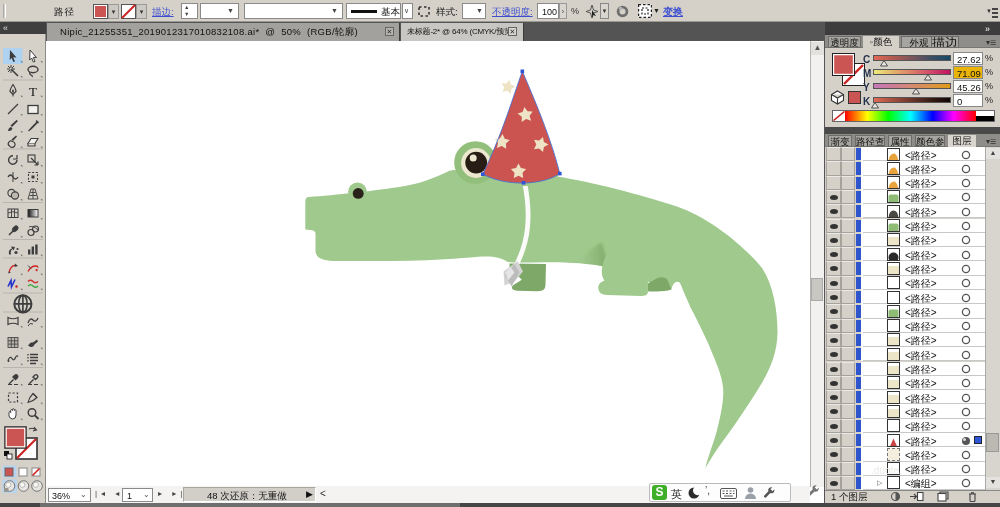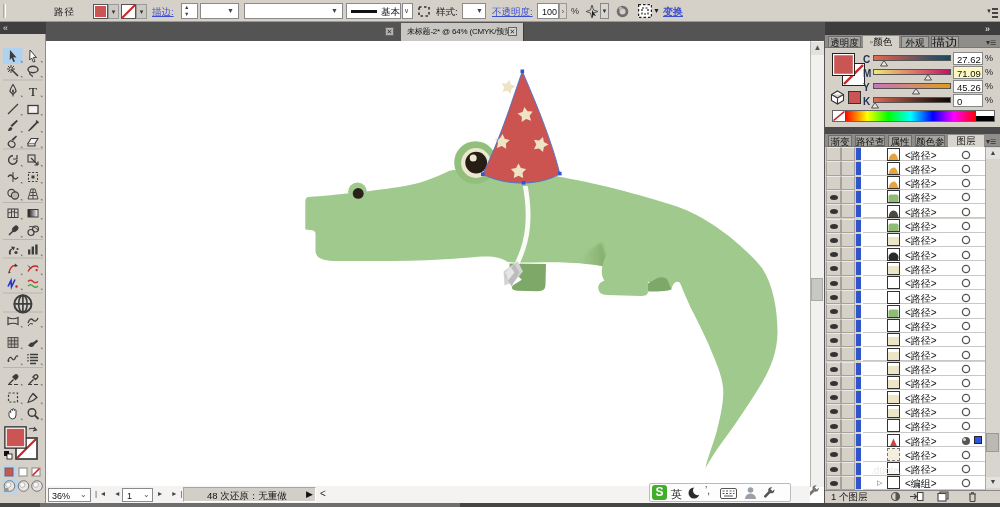--- a/index.html
+++ b/index.html
@@ -72,20 +72,21 @@
 <div class="abs" style="left:653px;top:7px;font-size:7px;color:#222;">▼</div>
 <div class="abs blue" style="left:663px;top:5px;font-size:10px;font-weight:bold;">变换</div>
 <div class="abs" style="left:986px;top:8px;font-size:6px;color:#333;">▼</div>
 <div class="abs" style="left:992px;top:8px;width:6px;height:2px;border-top:2px solid #444;"></div>
 <div class="abs" style="left:992px;top:12px;width:6px;height:2px;border-top:2px solid #444;"></div>
 <div class="abs" style="left:992px;top:16px;width:6px;height:2px;border-top:2px solid #444;"></div>
 
 <div class="abs" style="left:46px;top:22px;width:778px;height:19px;background:#545454;"></div>
 <div class="abs" style="left:0px;top:22px;width:46px;height:12px;background:#3f3f3f;color:#ddd;font-size:9px;padding-left:3px;line-height:13px;">«</div>
 <div class="abs" style="left:0;top:34px;width:46px;height:7px;background:#e4e1db;"></div>
+<div class="abs" style="left:47px;top:23px;width:353px;height:18px;background:#a2a19e;border-right:1px solid #3a3a3a;font-size:9.5px;color:#111;line-height:18px;padding-left:13px;white-space:nowrap;overflow:hidden;letter-spacing:0.3px;">Nipic_21255351_2019012317010832108.ai*&nbsp; @&nbsp; 50%&nbsp; (RGB/轮廓)</div>
 <div class="abs" style="left:385px;top:27px;width:9px;height:9px;border:1px solid #666;background:#b5b4b1;font-size:7px;line-height:8px;text-align:center;color:#333;">✕</div>
 <div class="abs" style="left:401px;top:23px;width:123px;height:18px;background:#c8c7c4;border-right:1px solid #3a3a3a;font-size:8px;letter-spacing:-0.2px;color:#111;line-height:18px;padding-left:6px;white-space:nowrap;overflow:hidden;">未标题-2* @ 64% (CMYK/预览)</div>
 <div class="abs" style="left:508px;top:27px;width:9px;height:9px;border:1px solid #666;background:#d5d4d1;font-size:7px;line-height:8px;text-align:center;color:#333;">✕</div>
 
 <div class="abs" style="left:0;top:34px;width:46px;height:469px;background:#d5d1c9;border-right:1px solid #8d8b85;"></div>
 <div id="tools" class="abs" style="left:0;top:34px;width:46px;height:469px;"><svg width="46" height="469" viewBox="0 34 46 469" xmlns="http://www.w3.org/2000/svg">
         <rect x="3" y="48" width="19.5" height="16" fill="#aed2ef"></rect>
         <line x1="3" y1="80" x2="43" y2="80" stroke="#b8b5ae" stroke-width="1"></line>
         <line x1="3" y1="149" x2="43" y2="149" stroke="#b8b5ae" stroke-width="1"></line>
         <line x1="3" y1="202.5" x2="43" y2="202.5" stroke="#b8b5ae" stroke-width="1"></line>
@@ -409,21 +410,21 @@
 
 <div class="abs" style="left:0;top:503px;width:1000px;height:4px;background:#454545;"></div>
 <div class="abs" style="left:40px;top:503px;width:420px;height:4px;background:#6e6e6e;"></div>
 
 <div id="rpanel" class="abs" style="left:824px;top:22px;width:176px;height:481px;background:#d5d1c9;border-left:1px solid #555;">
       <div style="position:absolute;left:0px;top:0px;width:176px;height:13px;background:#3d3d3d;"></div>
       <div style="position:absolute;left:160px;top:2px;width:14px;height:10px;color:#ccc;font-size:9px;font-weight:bold;">»</div>
       <div style="position:absolute;left:0px;top:13px;width:176px;height:13px;background:#8f8d89;border-bottom:1px solid #777;"></div>
       <div style="position:absolute;left:3px;top:14px;width:33px;height:12px;background:#a7a5a1;border:1px solid #6e6c68;font-size:9.5px;color:#111;text-align:center;line-height:12px;overflow:hidden;">透明度</div>
       <div style="position:absolute;left:38px;top:14px;width:36px;height:12px;background:#d5d1c9;font-size:9.5px;color:#111;text-align:center;line-height:12px;overflow:hidden;">◦颜色</div>
-      <div style="position:absolute;left:76px;top:14px;width:28px;height:12px;background:#a7a5a1;border:1px solid #6e6c68;font-size:9.5px;color:#111;text-align:center;line-height:12px;overflow:hidden;">外观</div>
+      <div style="position:absolute;left:76px;top:14px;width:36px;height:12px;background:#a7a5a1;border:1px solid #6e6c68;font-size:9.5px;color:#111;text-align:center;line-height:12px;overflow:hidden;">外观</div>
       <div style="position:absolute;left:106px;top:14px;width:28px;height:12px;background:#a7a5a1;border:1px solid #6e6c68;font-size:13px;color:#111;text-align:center;line-height:12px;overflow:hidden;">描边</div>
       <div style="position:absolute;left:161px;top:16px;width:12px;height:8px;color:#333;font-size:8px;">▾<span style="font-size:7px">☰</span></div>
       <div style="position:absolute;left:0px;top:26px;width:176px;height:79px;background:#d5d1c9;"></div>
       <div style="position:absolute;left:17px;top:41px;width:23px;height:23px;background:#fff;border:1.4px solid #222;"></div>
       <svg style="position:absolute;left:18px;top:42px;" width="21" height="21">
         <line x1="1" y1="20" x2="20" y2="1" stroke="#c22" stroke-width="2.4"></line>
       </svg>
       <div style="position:absolute;left:7px;top:31px;width:23px;height:23px;background:#cb5552;border:1.4px solid #222;box-shadow:inset 0 0 0 1.2px #fff;"></div>
       <svg style="position:absolute;left:5px;top:68px;" width="15" height="15">
         <path d="M7.5,1 L13.5,4.5 L13.5,10.5 L7.5,14 L1.5,10.5 L1.5,4.5 Z M1.5,4.5 L7.5,8 L13.5,4.5 M7.5,8 L7.5,14" fill="#fff" stroke="#333" stroke-width="1.1"></path>
@@ -434,21 +435,21 @@
       <svg style="position:absolute;left:54.91999999999996px;top:38px;" width="8" height="7">
         <path d="M4,0.5 L7.5,6 L0.5,6 Z" fill="#e8e6e1" stroke="#444" stroke-width="0.9"></path>
       </svg>
       <div style="position:absolute;left:128px;top:29.5px;width:30px;height:13px;background:#fff;border:1px solid #888;font-size:9.5px;color:#111;text-align:left;padding:1px 0 0 3px;">27.62</div>
       <div style="position:absolute;left:160px;top:31px;width:14px;height:11px;font-size:9px;color:#222;">%</div>
       <div style="position:absolute;left:38px;top:46px;width:9px;height:12px;font-size:10px;font-weight:bold;color:#26324d;">M</div>
       <div style="position:absolute;left:48px;top:47px;width:78px;height:5.5px;background:linear-gradient(to right,#efe97a,#e3b36c,#dd7d68,#d2486a,#c1115f);border:1px solid #555;"></div>
       <svg style="position:absolute;left:98.60000000000002px;top:52px;" width="8" height="7">
         <path d="M4,0.5 L7.5,6 L0.5,6 Z" fill="#e8e6e1" stroke="#444" stroke-width="0.9"></path>
       </svg>
-      <div style="position:absolute;left:128px;top:43.5px;width:30px;height:13px;background:#fef9c3;border:1px solid #888;font-size:9.5px;color:#111;text-align:left;padding:1px 0 0 3px;">71.09</div>
+      <div style="position:absolute;left:128px;top:43.5px;width:30px;height:13px;background:#eab308;border:1px solid #888;font-size:9.5px;color:#111;text-align:left;padding:1px 0 0 3px;">71.09</div>
       <div style="position:absolute;left:160px;top:45px;width:14px;height:11px;font-size:9px;color:#222;">%</div>
       <div style="position:absolute;left:38px;top:60px;width:9px;height:12px;font-size:10px;font-weight:bold;color:#26324d;">Y</div>
       <div style="position:absolute;left:48px;top:61px;width:78px;height:5.5px;background:linear-gradient(to right,#c478b8,#cd7d96,#d58a70,#db9346,#df9b16);border:1px solid #555;"></div>
       <svg style="position:absolute;left:86.89999999999998px;top:66px;" width="8" height="7">
         <path d="M4,0.5 L7.5,6 L0.5,6 Z" fill="#e8e6e1" stroke="#444" stroke-width="0.9"></path>
       </svg>
       <div style="position:absolute;left:128px;top:57.5px;width:30px;height:13px;background:#fff;border:1px solid #888;font-size:9.5px;color:#111;text-align:left;padding:1px 0 0 3px;">45.26</div>
       <div style="position:absolute;left:160px;top:59px;width:14px;height:11px;font-size:9px;color:#222;">%</div>
       <div style="position:absolute;left:38px;top:74px;width:9px;height:12px;font-size:10px;font-weight:bold;color:#26324d;">K</div>
       <div style="position:absolute;left:48px;top:75px;width:78px;height:5.5px;background:linear-gradient(to right,#e06a54,#a44f3e,#6b352a,#381c16,#120806);border:1px solid #555;"></div>
@@ -475,21 +476,21 @@
             <stop offset="1" stop-color="#ff0000"></stop>
           </linearGradient>
         </defs>
       </svg>
       <div style="position:absolute;left:0px;top:105px;width:176px;height:7px;background:#4a4a4a;"></div>
       <div style="position:absolute;left:0px;top:112px;width:176px;height:13px;background:#8f8d89;border-bottom:1px solid #777;"></div>
       <div style="position:absolute;left:3px;top:113px;width:24px;height:12px;background:#a7a5a1;border:1px solid #6e6c68;font-size:9.5px;color:#111;text-align:center;line-height:12px;overflow:hidden;white-space:nowrap;">渐变</div>
       <div style="position:absolute;left:30px;top:113px;width:30px;height:12px;background:#a7a5a1;border:1px solid #6e6c68;font-size:9.5px;color:#111;text-align:center;line-height:12px;overflow:hidden;white-space:nowrap;">路径查</div>
       <div style="position:absolute;left:63px;top:113px;width:24px;height:12px;background:#a7a5a1;border:1px solid #6e6c68;font-size:9.5px;color:#111;text-align:center;line-height:12px;overflow:hidden;white-space:nowrap;">属性</div>
       <div style="position:absolute;left:90px;top:113px;width:30px;height:12px;background:#a7a5a1;border:1px solid #6e6c68;font-size:9.5px;color:#111;text-align:center;line-height:12px;overflow:hidden;white-space:nowrap;">颜色参</div>
-      <div style="position:absolute;left:123px;top:113px;width:36px;height:12px;background:#d8d5cf;font-size:9.5px;color:#111;text-align:center;line-height:12px;overflow:hidden;white-space:nowrap;">图层</div>
+      <div style="position:absolute;left:123px;top:113px;width:28px;height:12px;background:#d8d5cf;font-size:9.5px;color:#111;text-align:center;line-height:12px;overflow:hidden;white-space:nowrap;">图层</div>
       <div style="position:absolute;left:161px;top:115px;width:12px;height:8px;color:#333;font-size:8px;">▾<span style="font-size:7px">☰</span></div>
       <div style="position:absolute;left:38px;top:125.0px;width:122px;height:14.3px;background:#fff;border-bottom:1px solid #c8c8c8;"></div>
       <div style="position:absolute;left:1px;top:125.0px;width:15px;height:14.3px;background:#d5d1c9;border:1px solid #a5a29c;border-top-color:#eceae6;"></div>
       <div style="position:absolute;left:16px;top:125.0px;width:14px;height:14.3px;background:#d5d1c9;border:1px solid #a5a29c;border-top-color:#eceae6;"></div>
       <div style="position:absolute;left:31px;top:126.0px;width:5px;height:12.3px;background:#2f55cc;"></div>
       <div style="position:absolute;left:36px;top:125.0px;width:2px;height:14.3px;background:#fff;"></div>
       <div style="position:absolute;left:62px;top:125.5px;width:14px;height:13.5px;">
         <div style="width:13px;height:13px;border:1px solid #333;background:#fff;position:relative;overflow:hidden;"><svg width="11" height="11">
             <path d="M0.5,10.5 Q0.5,1 7,1.5 Q10.5,4.5 10.5,10.5 Z" fill="#e8a33d"></path>
           </svg></div>

